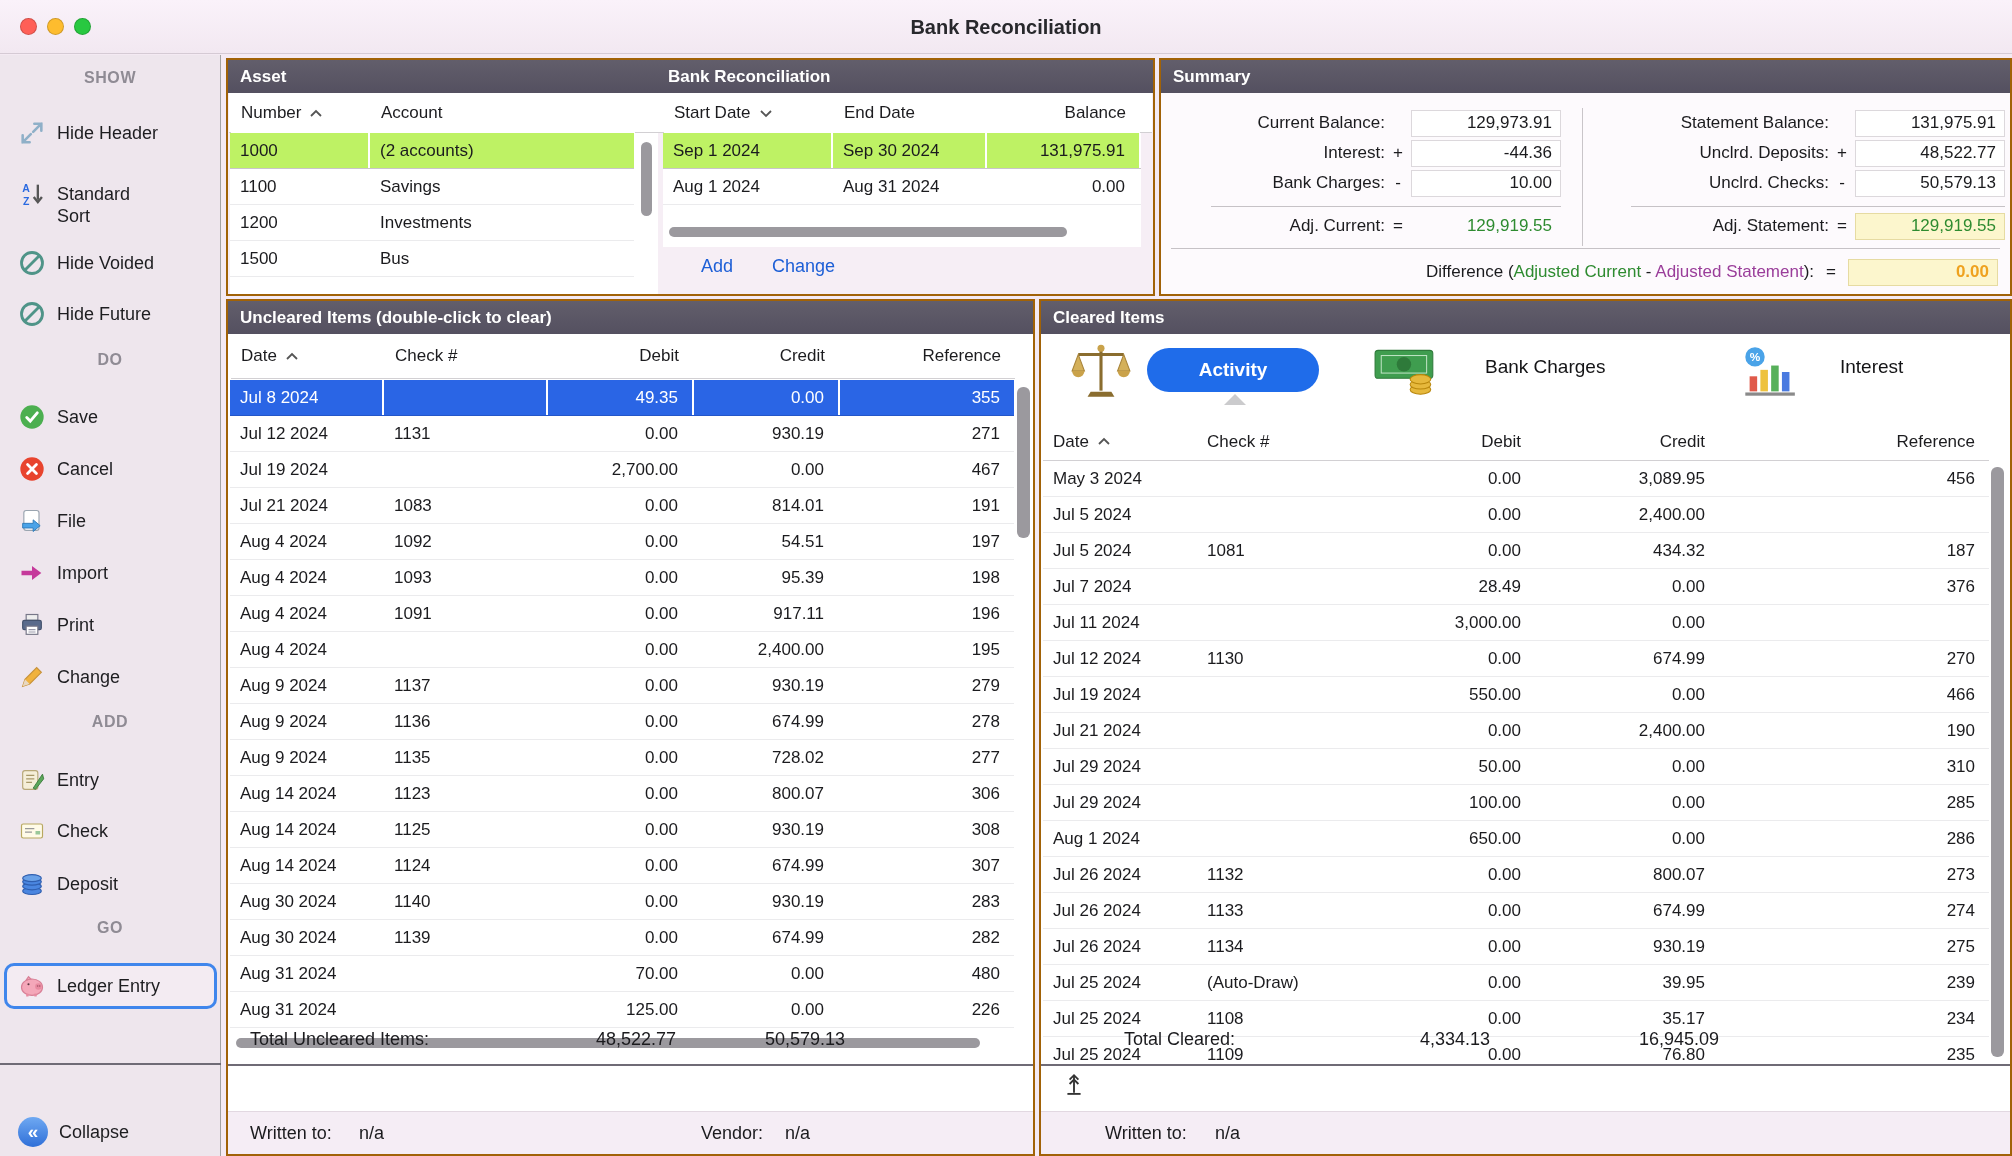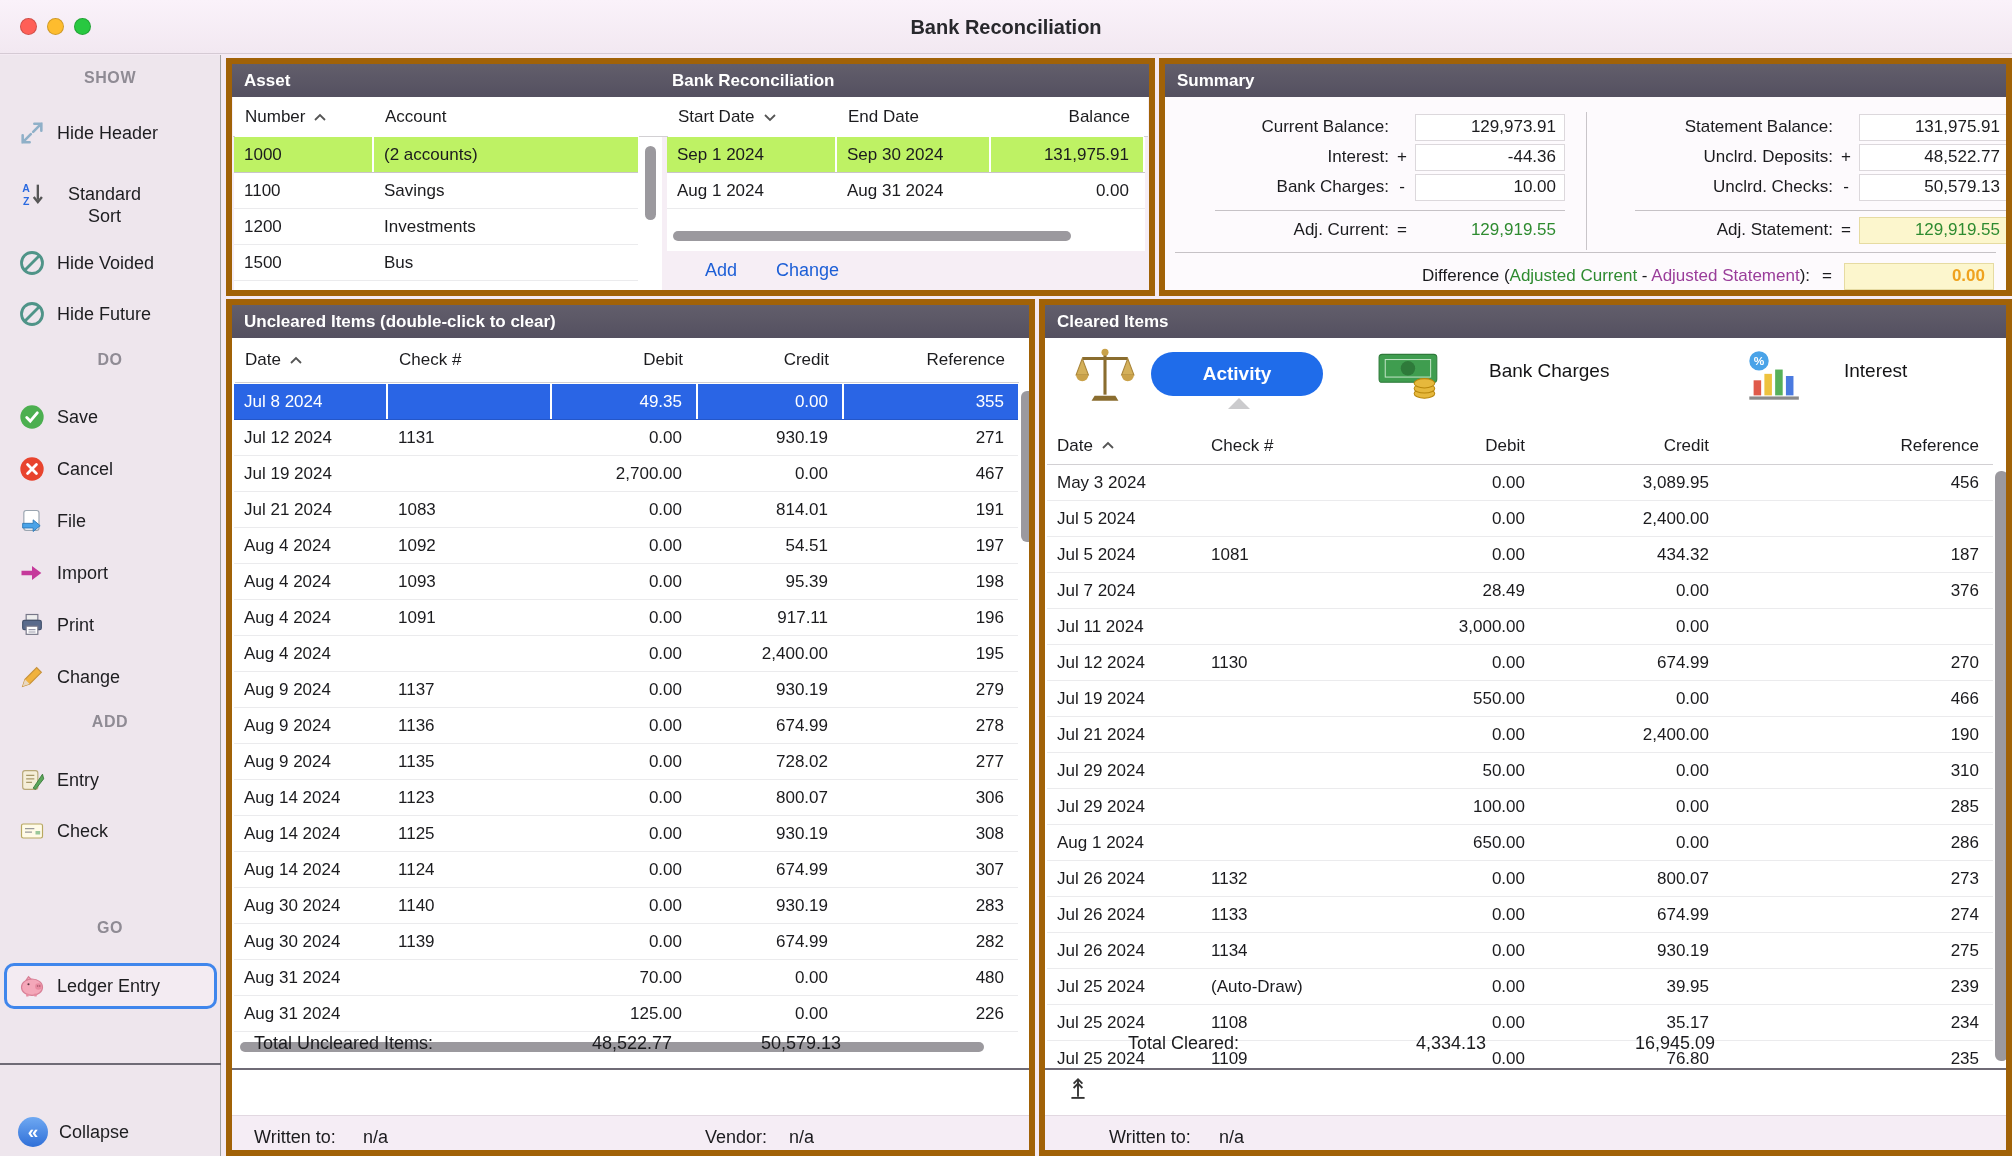--- a/index.html
+++ b/index.html
@@ -13,33 +13,33 @@
   .title { line-height:54px; text-align:center; font-size:20px; font-weight:700; color:#28282c; }
   .tl { position:absolute; top:18px; width:17px; height:17px; border-radius:50%; border:1px solid rgba(0,0,0,.18); }
   .tl.red{ left:20px; background:#ff5f57; } .tl.yel{ left:47px; background:#febc2e; } .tl.grn{ left:74px; background:#28c840; }
 
   
   .sidebar { position:absolute; top:55px; left:0; width:221px; bottom:0;
     background:#eee6ed; border-right:1px solid #a3a3a3; }
   .sec { position:absolute; left:0; width:100%; text-align:center; font-size:16px;
     font-weight:700; color:#8f8b94; letter-spacing:.6px; }
   .sitem { position:absolute; left:4px; width:213px; height:44px; display:flex;
-    align-items:center; gap:11px; padding-left:14px; font-size:18px; color:#1d1d20; cursor:default;text-align:center; }
+    align-items:center; gap:11px; padding-left:14px; font-size:18px; color:#1d1d20; cursor:default; }
   .sitem svg { width:28px; height:28px; flex:none; }
   .sitem .lbl { line-height:22px; }
   .sitem.wrap .lbl { width:95px;margin-top:22px; }
   .sitem.selected { border:3px solid #3f86ec; border-radius:10px; background:#f3ebf2; padding-left:11px; }
   .sidediv { position:absolute; left:0; top:1008px; width:221px; height:2px; background:#6f6b76; }
   .collapse-ic { width:30px; height:30px; border-radius:50%;
     background:linear-gradient(#6fa9f2,#2f6fd8); color:#fff; font-size:19px; font-weight:700;
     display:flex; align-items:center; justify-content:center; flex:none; }
 
   
   .main { position:absolute; top:54px; left:221px; right:0; bottom:0; }
-  .panel { position:absolute; background:#fff; border:6px solid #a16207; overflow:hidden; }
+  .panel { position:absolute; background:#fff; border:2px solid #a16207; overflow:hidden; }
   .phdr { height:33px; background:linear-gradient(#625e6b,#545060); color:#fff;
     font-size:17px; font-weight:600; line-height:33px; padding-left:12px; position:relative; }
   .phdr .sub { position:absolute; left:440px; top:0; }
 
   #panel-accounts { left:5px; top:4px; width:929px; height:238px; background:#f6eef5; }
   #panel-summary  { left:938px; top:4px; width:853px; height:238px; background:#fdfafd; }
   #panel-uncleared{ left:5px; top:245px; width:809px; height:857px; }
   #panel-cleared  { left:818px; top:245px; width:973px; height:857px; }
 
   
@@ -216,20 +216,31 @@
       </svg>
     <span class="lbl">Entry</span>
   </div>
   <div class="sitem" style="top:754px">
     <svg viewBox="0 0 24 24">
         <rect x="3" y="6" width="18" height="12" rx="1.5" fill="#fffbe8" stroke="#b8a860"></rect>
         <path d="M6 10h8M6 13h6" stroke="#999"></path>
         <rect x="15" y="12" width="4" height="3" fill="#9ac89a"></rect>
       </svg>
     <span class="lbl">Check</span>
+  </div>
+  <div class="sitem" style="top:807px">
+    <svg viewBox="0 0 24 24">
+        <g fill="#4a86e0" stroke="#2f5fb0">
+          <ellipse cx="12" cy="18" rx="8" ry="3"></ellipse>
+          <ellipse cx="12" cy="14" rx="8" ry="3"></ellipse>
+          <ellipse cx="12" cy="10" rx="8" ry="3"></ellipse>
+        </g>
+        <ellipse cx="12" cy="7" rx="8" ry="3" fill="#6aa2e8" stroke="#2f5fb0"></ellipse>
+      </svg>
+    <span class="lbl">Deposit</span>
   </div>
 
   <div class="sec" style="top:864px">GO</div>
 
   <div class="sitem selected" style="top:908px;height:46px">
     <svg viewBox="0 0 24 24">
         <ellipse cx="12" cy="13" rx="9" ry="7" fill="#f4a7b9" stroke="#d87f96"></ellipse>
         <path d="M7 7l2-3 2 2z" fill="#f4a7b9" stroke="#d87f96"></path>
         <circle cx="17.5" cy="12.5" r="2.8" fill="#e88aa0"></circle>
         <circle cx="16.8" cy="12" r=".7" fill="#a05568"></circle>

